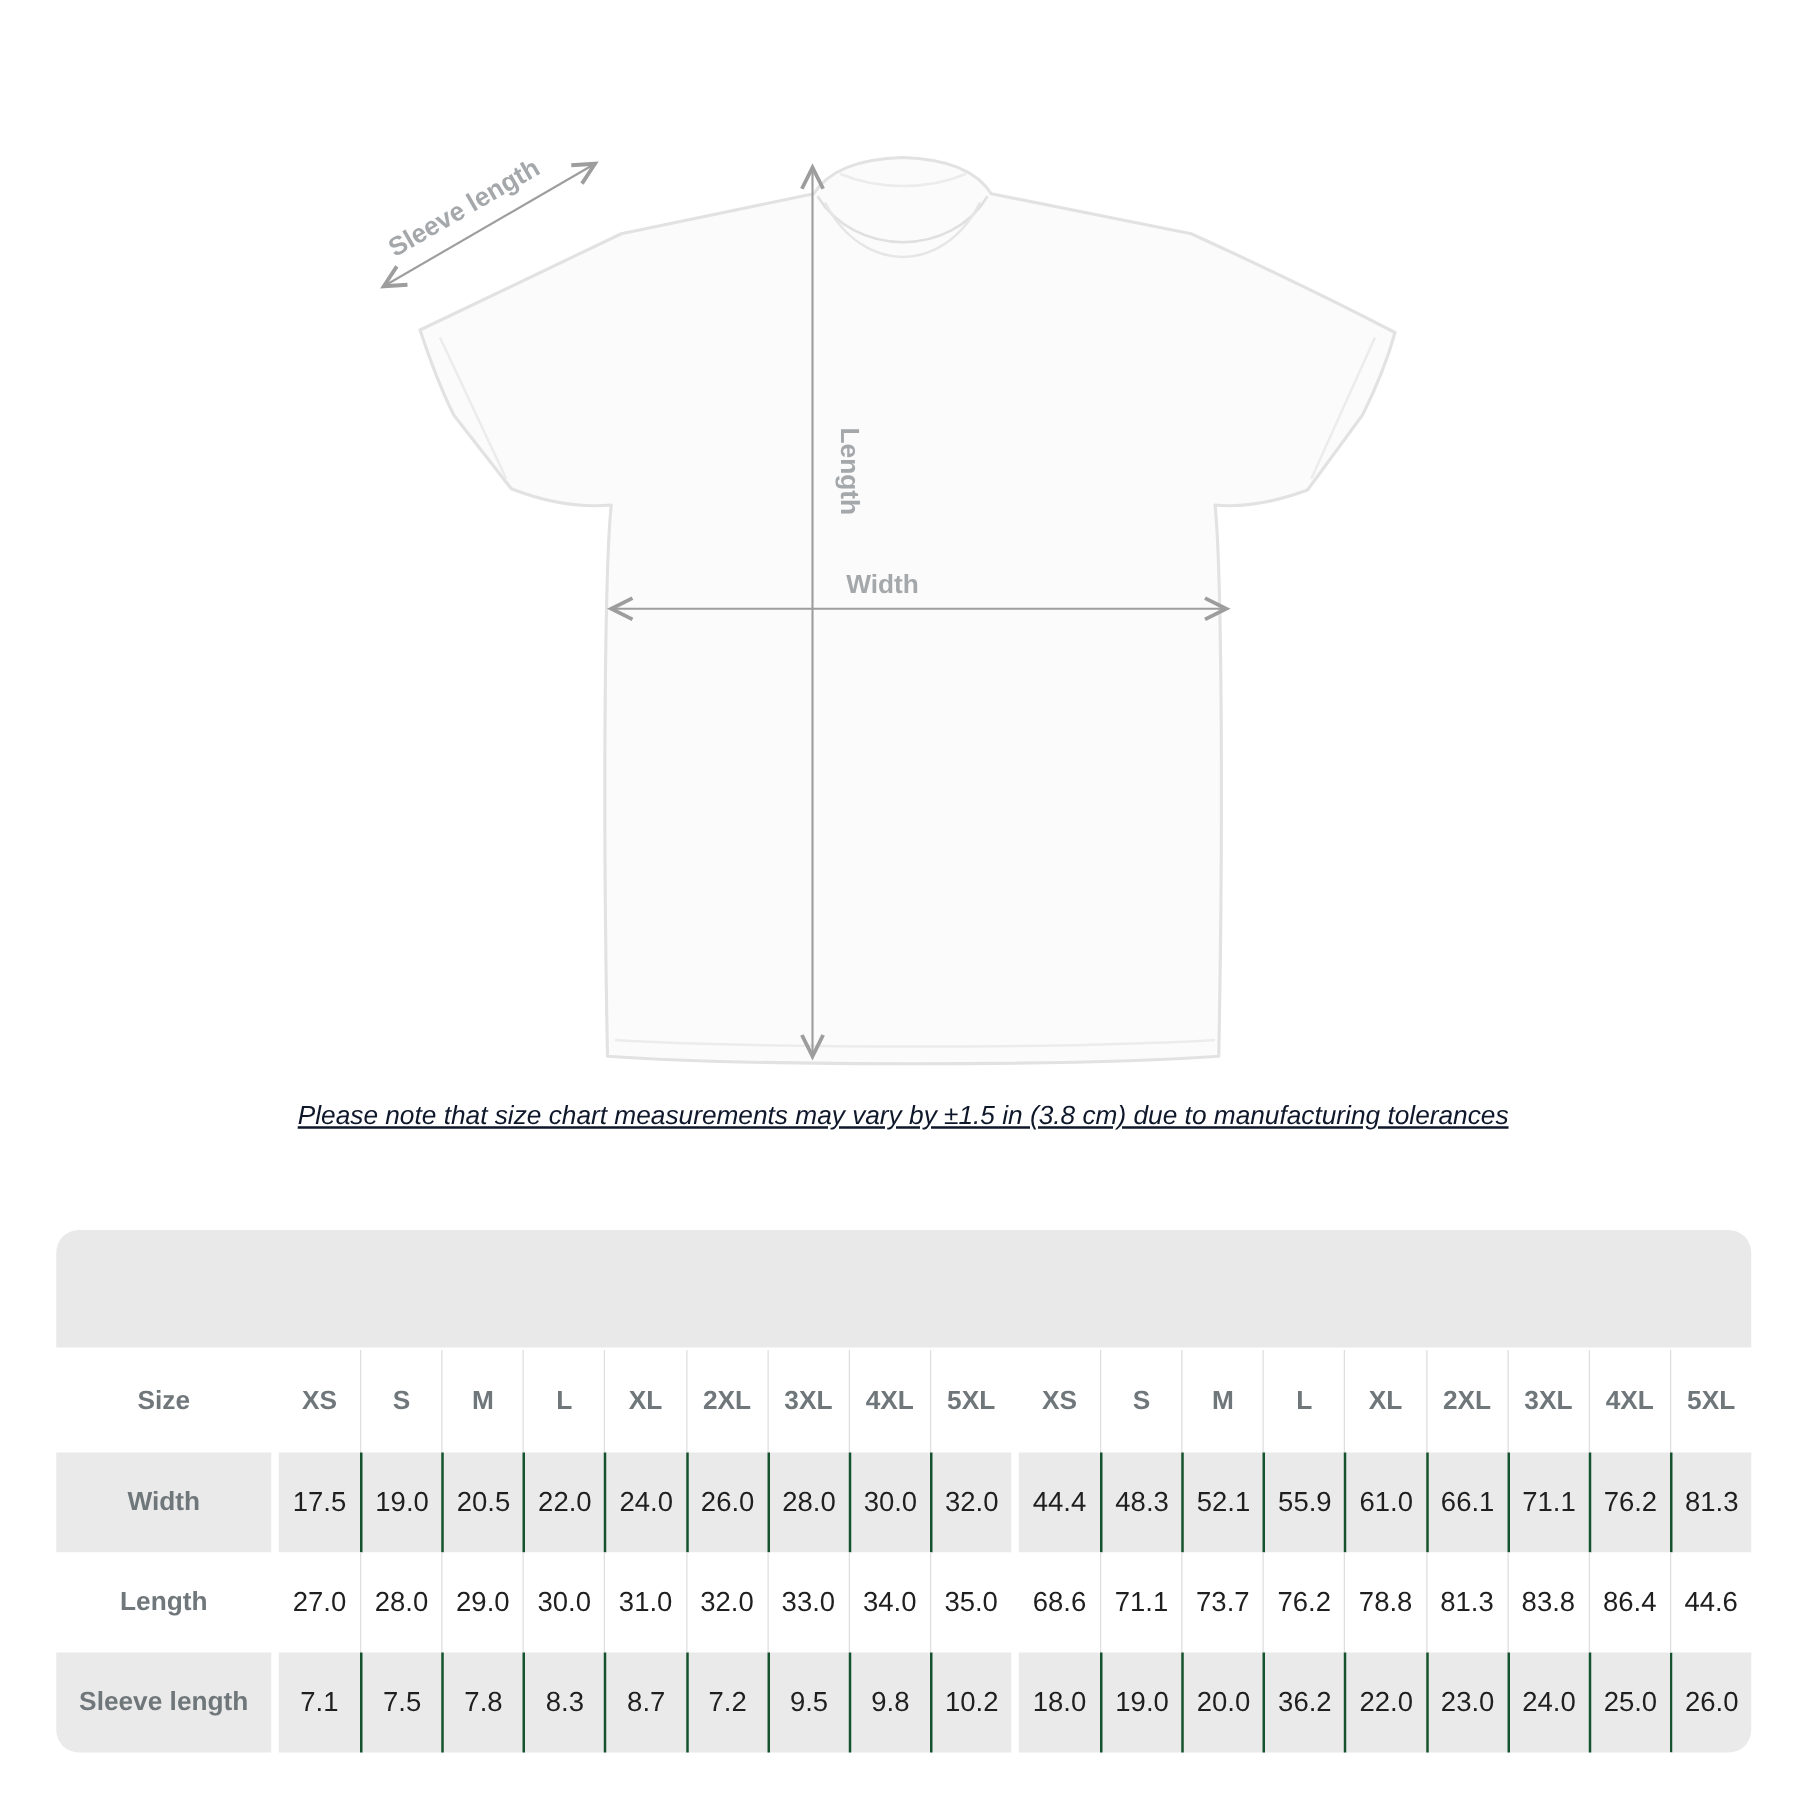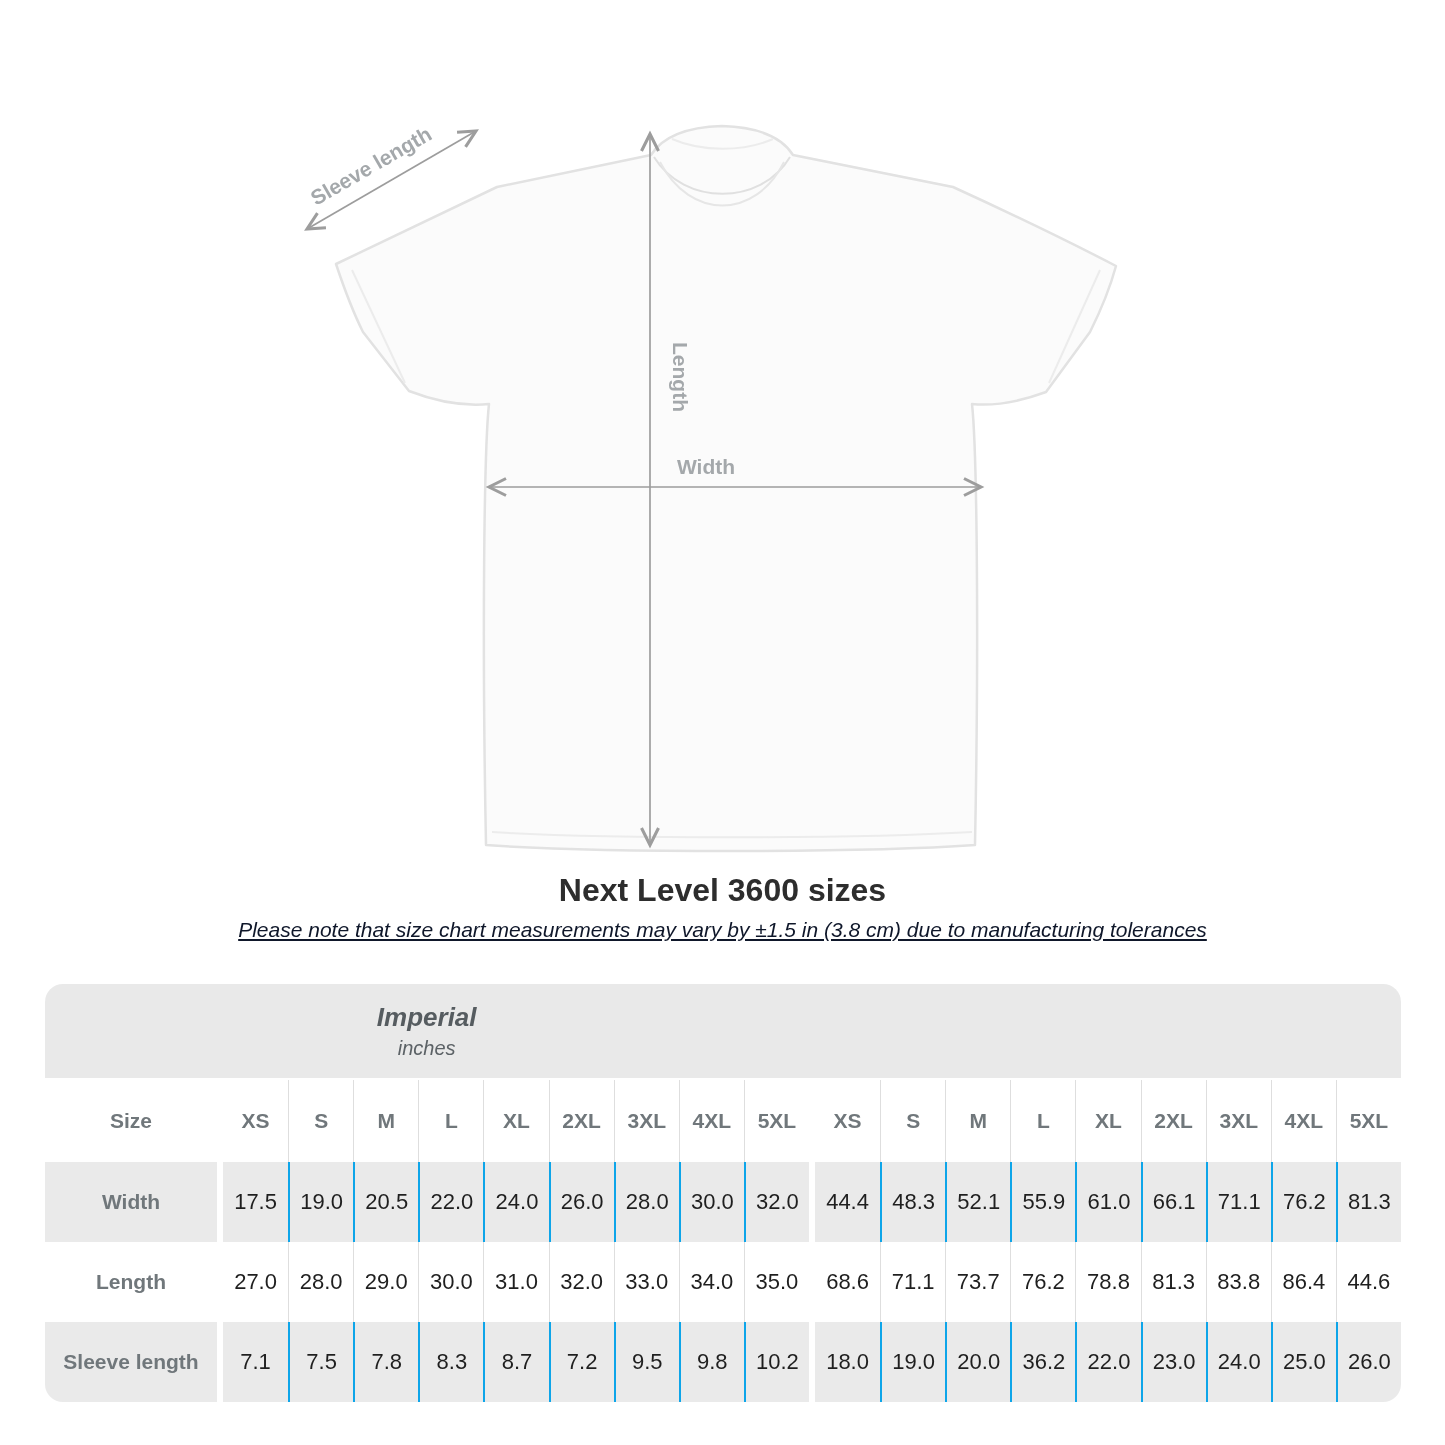--- a/index.html
+++ b/index.html
@@ -24,21 +24,21 @@
   .unit-sub{font-size:20px;font-style:italic;color:#5c6266;}
 
   .grid{display:grid;grid-template-columns:172px 6px repeat(9,1fr) 6px repeat(9,1fr);}
   .c{display:flex;align-items:center;justify-content:center;height:80px;background:#fff;box-sizing:border-box;}
   .hc{height:82px;font-size:21px;font-weight:bold;color:#70777b;}
   .dc{font-size:22px;color:#1f1f1f;}
   .lbl{font-size:21px;font-weight:bold;color:#70777b;}
   .sp{background:transparent;}
   .sh{background:#eaeaea;}
   .sw{border-left:1px solid #dedede;}   
-  .ss{border-left:2px solid #0ea5e9;}   
+  .ss{border-left:2px solid #14532d;}   
   .bl{border-radius:0 0 0 18px;}
   .br{border-radius:0 0 18px 0;}
 </style>
 </head>
 <body>
 
 <div class="page">
 
   <div class="diagram">
     <svg width="1445" height="868" viewBox="0 0 1445 868">
@@ -84,30 +84,25 @@
 
       <g fill="#a4a8ab" font-family="Liberation Sans, sans-serif" font-size="21" font-weight="bold">
         <text transform="translate(316,206) rotate(-30)">Sleeve length</text>
         <text transform="translate(673,342) rotate(90)">Length</text>
         <text x="706" y="474" text-anchor="middle">Width</text>
       </g>
     </svg>
   </div>
 
   <div class="title-block">
-    <h1 class="main-title">Next Level 3600 sizes</h1>
     <p class="sub-title">Please note that size chart measurements may vary by ±1.5 in (3.8 cm) due to manufacturing tolerances</p>
   </div>
 
   <div class="tablewrap">
     <div class="unit-band">
-      <div class="unit-half imp">
-        <div class="unit-name">Imperial</div>
-        <div class="unit-sub">inches</div>
-      </div>
     </div>
     <div class="grid" id="size-grid">
         <div class="c hc lbl">Size</div>
         <div class="c sp"></div>
         <div class="c hc">XS</div>
         <div class="c hc sw">S</div>
         <div class="c hc sw">M</div>
         <div class="c hc sw">L</div>
         <div class="c hc sw">XL</div>
         <div class="c hc sw">2XL</div>

